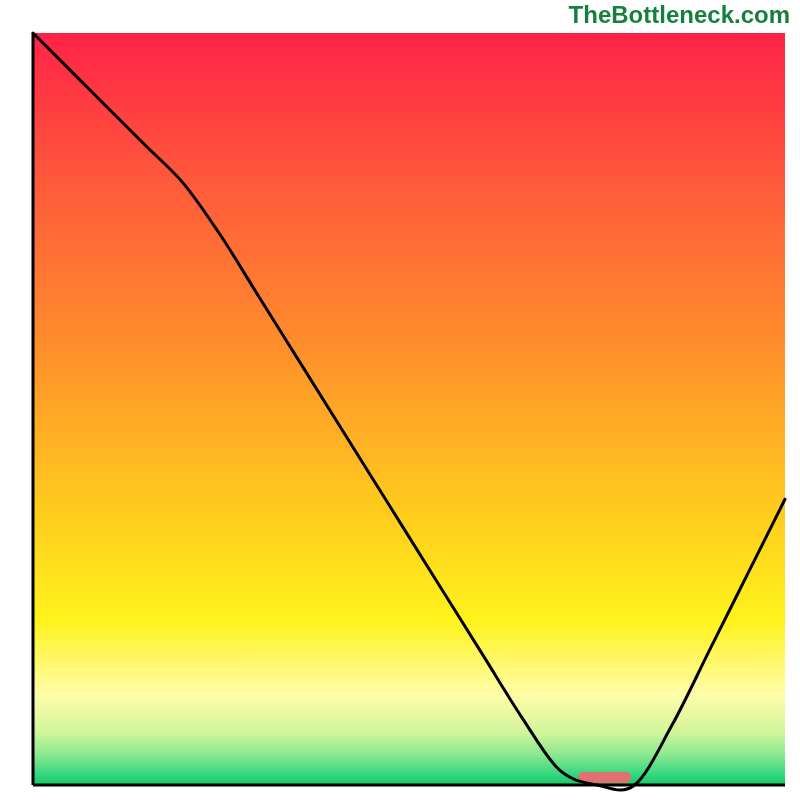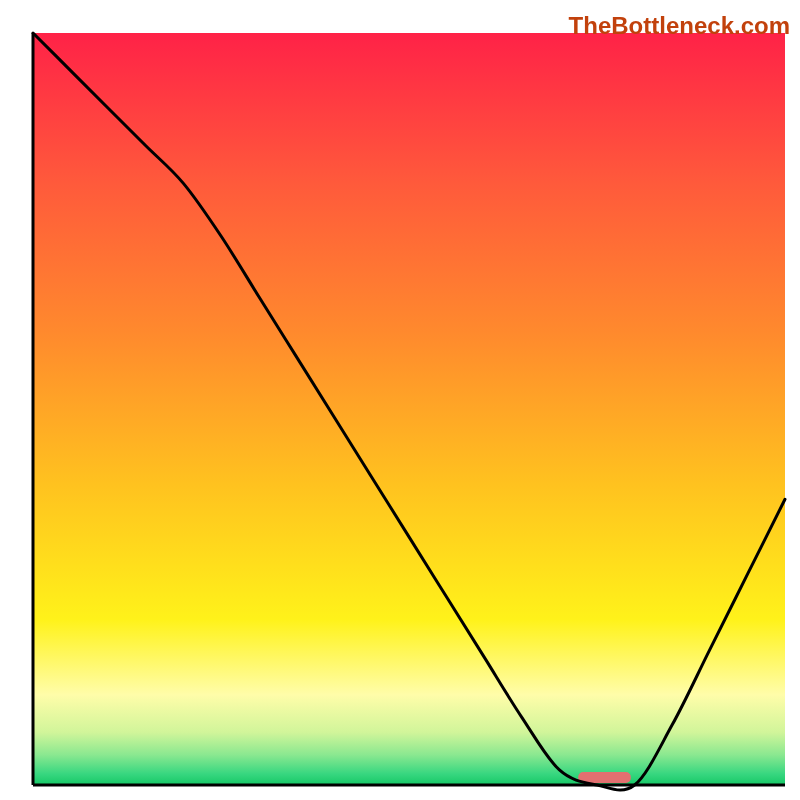--- a/index.html
+++ b/index.html
@@ -10,26 +10,26 @@
     background: #ffffff;
     overflow: hidden;
   }
   .chart-container {
     position: relative;
     width: 800px;
     height: 800px;
   }
   .watermark {
     position: absolute;
-    top: 12px;
+    top: 1px;
     right: 10px;
     font-family: Arial, Helvetica, sans-serif;
     font-size: 24px;
     font-weight: 600;
-    color: #c2410c;
+    color: #15803d;
     z-index: 10;
     margin-left: 21px;
   }
   svg.plot {
     position: absolute;
     left: 0;
     top: 0;
     width: 800px;
     height: 800px;
   }

